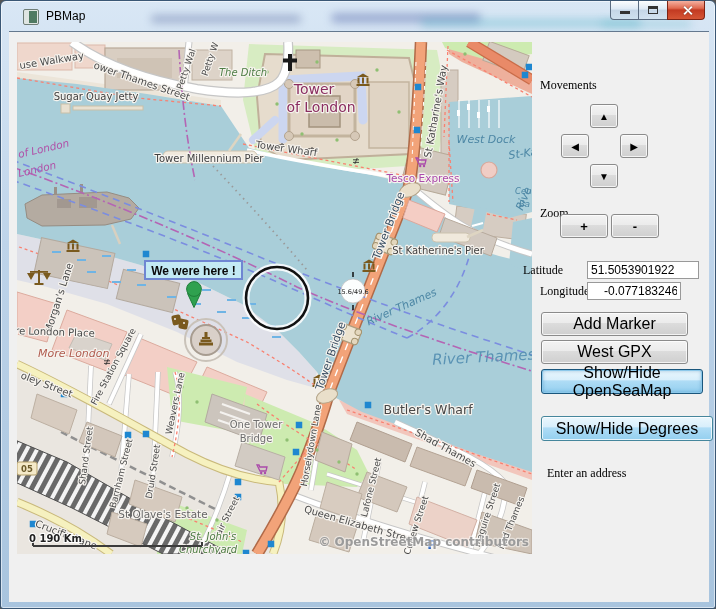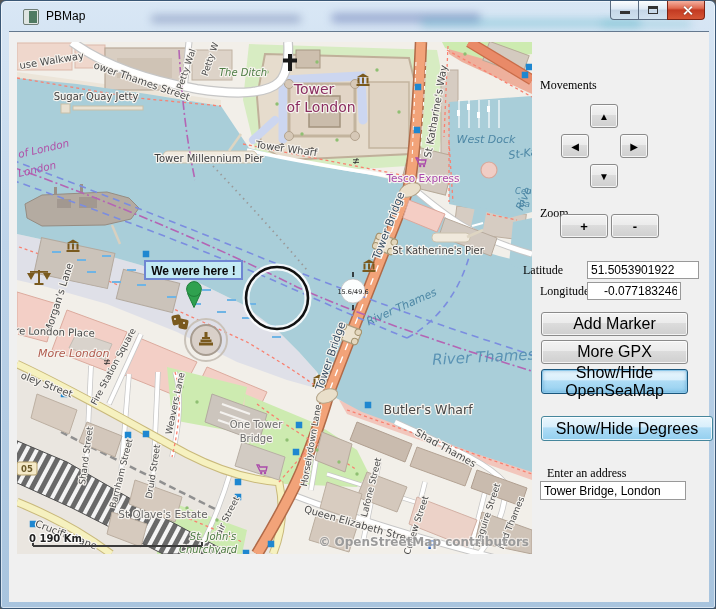--- a/index.html
+++ b/index.html
@@ -491,20 +491,19 @@
     <span class="lbl" style="left:531px;top:174px">Zoom</span>
     <button class="btn pm" style="left:551px;top:182px;width:48px;height:24px">+</button>
     <button class="btn pm" style="left:602px;top:182px;width:48px;height:24px">-</button>
 
     <span class="lbl" style="left:514px;top:231px">Latitude</span>
     <input class="tb" style="left: 578px; top: 229px; width: 112px; height: 18px;" value="51.5053901922">
     <span class="lbl" style="left:531px;top:252px">Longitude</span>
     <input class="tb" style="left: 578px; top: 250px; width: 94px; height: 18px; padding-left: 16px;" value="-0.0771832466">
 
     <button class="btn" style="left:532px;top:280px;width:147px;height:24px">Add Marker</button>
-    <button class="btn" style="left:532px;top:308px;width:147px;height:24px">More GPX</button>
-    <button class="btn blue focus" style="left:532px;top:337px;width:147px;height:25px">Show/Hide OpenSeaMap</button>
+    <button class="btn" style="left:532px;top:308px;width:147px;height:24px">West GPX</button>
+    <button class="btn blue focus" style="left:532px;top:337px;width:162px;height:25px">Show/Hide OpenSeaMap</button>
     <button class="btn blue" style="left:532px;top:384px;width:172px;height:25px">Show/Hide Degrees</button>
 
     <span class="lbl" style="left:538px;top:434px">Enter an address</span>
-    <input class="tb" style="left: 531px; top: 449px; width: 146px; height: 19px;" value="Tower Bridge, London">
   </div>
 </div>
 
 </body></html>

